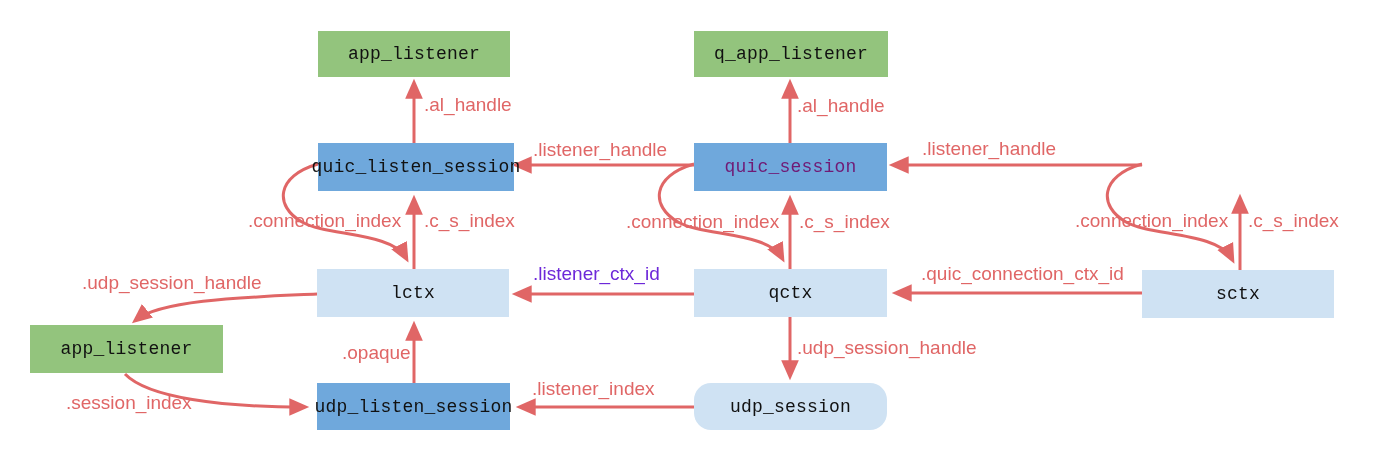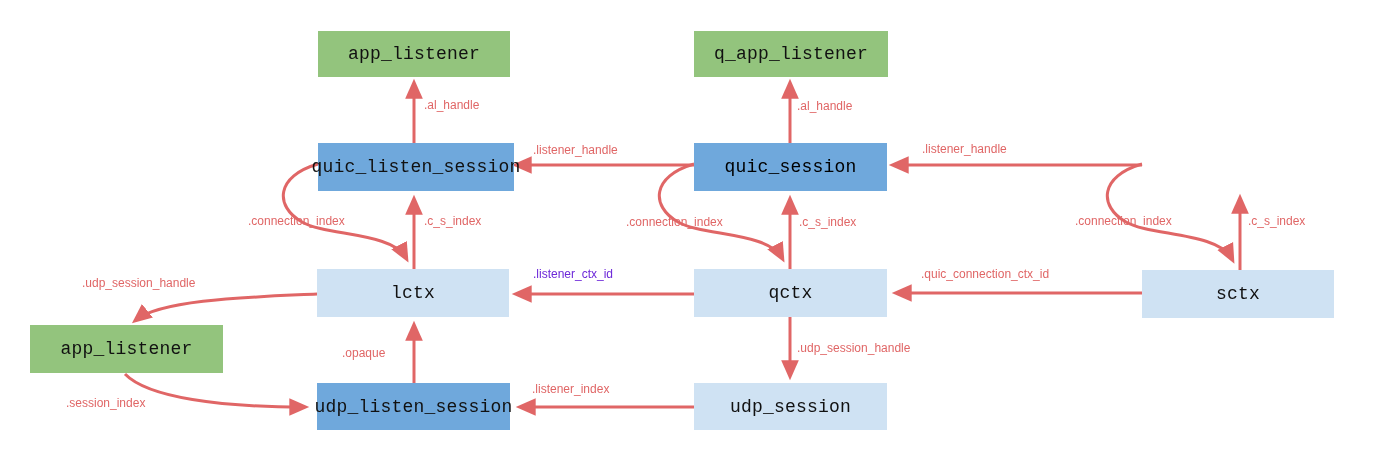--- a/index.html
+++ b/index.html
@@ -36,21 +36,21 @@
     font-family: Liberation Mono, monospace;
   }
   .node-label {
     font-size: 18px;
     color: #111111;
     letter-spacing: 0.2px;
     white-space: nowrap;
   }
   .edge-label {
     position: absolute;
-    font-size: 12px;
+    font-size: 19px;
     line-height: 20px;
     white-space: nowrap;
   }
 </style>
 </head>
 <body style="background: rgb(255, 255, 255);">
 
 <div id="canvas" style="background: rgb(255, 255, 255);">
   <svg id="edge-layer" viewBox="0 0 1386 460" xmlns="http://www.w3.org/2000/svg">
     <defs>
@@ -96,33 +96,33 @@
     <div class="node" style="left: 318px; top: 31px; width: 192px; height: 46px; background: rgb(147, 196, 125);">
       <span class="node-label" style="color: rgb(17, 17, 17);">app_listener</span>
     </div>
     <div class="node" style="left: 694px; top: 31px; width: 194px; height: 46px; background: rgb(147, 196, 125);">
       <span class="node-label" style="color: rgb(17, 17, 17);">q_app_listener</span>
     </div>
     <div class="node" style="left: 318px; top: 143px; width: 196px; height: 48px; background: rgb(111, 168, 220);">
       <span class="node-label" style="color: rgb(17, 17, 17);">quic_listen_session</span>
     </div>
     <div class="node" style="left: 694px; top: 143px; width: 193px; height: 48px; background: rgb(111, 168, 220);">
-      <span class="node-label" style="color: #000000;">quic_session</span>
+      <span class="node-label" style="color: #701a75;">quic_session</span>
     </div>
     <div class="node" style="left: 317px; top: 269px; width: 192px; height: 48px; background: rgb(207, 226, 243);">
       <span class="node-label" style="color: rgb(17, 17, 17);">lctx</span>
     </div>
     <div class="node" style="left: 694px; top: 269px; width: 193px; height: 48px; background: rgb(207, 226, 243);">
       <span class="node-label" style="color: rgb(17, 17, 17);">qctx</span>
     </div>
     <div class="node" style="left: 1142px; top: 270px; width: 192px; height: 48px; background: rgb(207, 226, 243);">
       <span class="node-label" style="color: rgb(17, 17, 17);">sctx</span>
     </div>
     <div class="node" style="left: 30px; top: 325px; width: 193px; height: 48px; background: rgb(147, 196, 125);">
       <span class="node-label" style="color: rgb(17, 17, 17);">app_listener</span>
     </div>
     <div class="node" style="left: 317px; top: 383px; width: 193px; height: 47px; background: rgb(111, 168, 220);">
       <span class="node-label" style="color: rgb(17, 17, 17);">udp_listen_session</span>
     </div>
-    <div class="node" style="left: 694px; top: 383px; width: 193px; height: 47px; background: rgb(207, 226, 243);">
+    <div class="node" style="left: 694px; top: 383px; width: 193px; height: 47px; background: rgb(207, 226, 243); border-radius: 17px;">
       <span class="node-label" style="color: rgb(17, 17, 17);">udp_session</span>
     </div>
   </div>
 
 </body></html>

